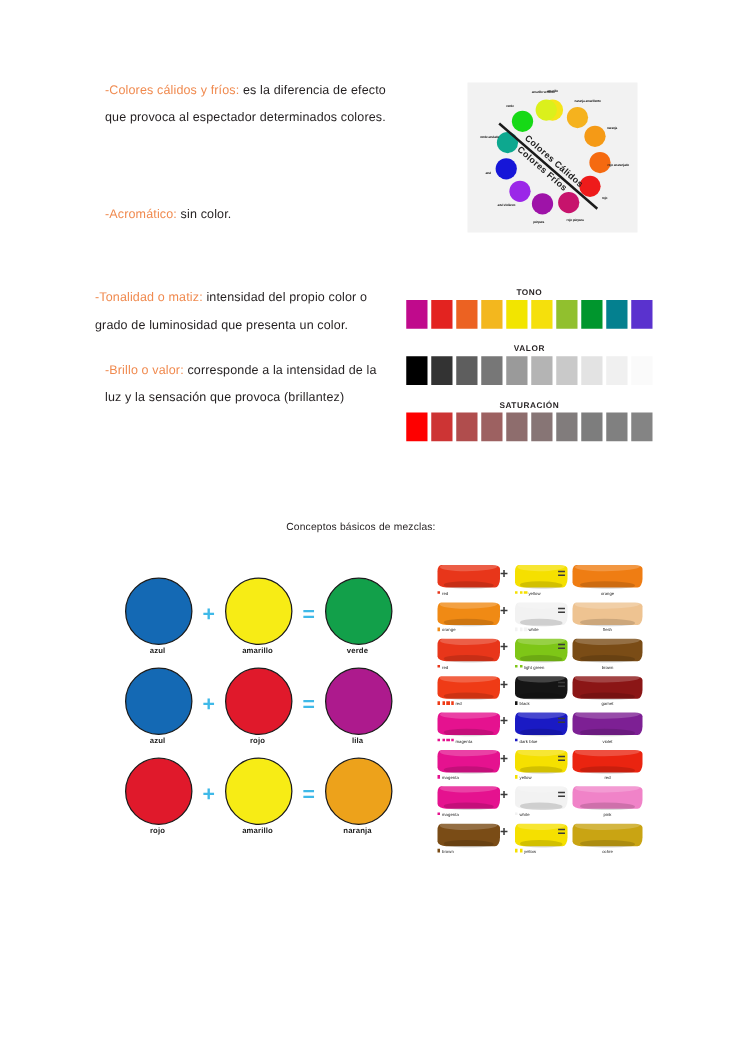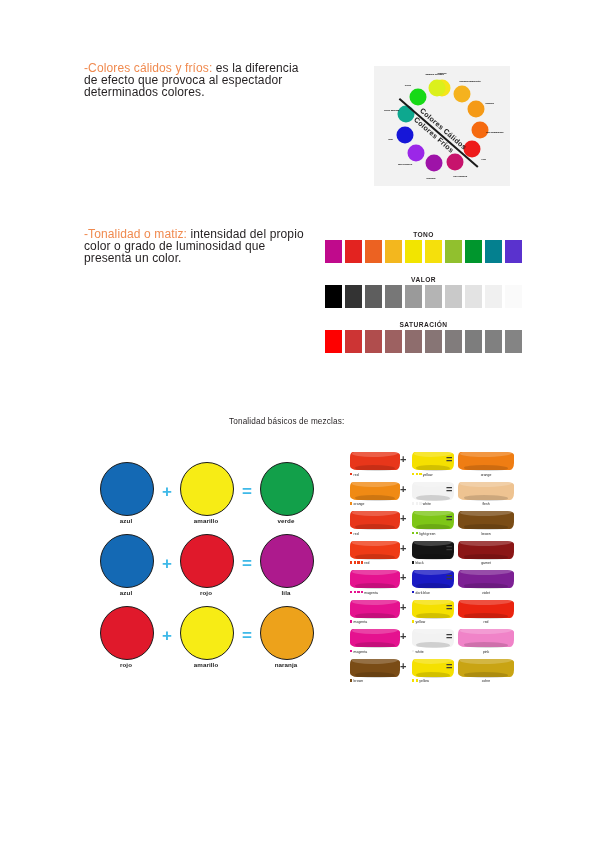--- a/index.html
+++ b/index.html
@@ -18,22 +18,22 @@
     position: absolute;
     left: 0; top: 0;
     width: 599px;
     height: 848px;
     background: #ffffff;
   }
 
   
   .para {
     position: absolute;
-    font-size: 12px;
-    line-height: 12px;
+    font-size: 10px;
+    line-height: 22px;
     color: #231f20;
     letter-spacing: 0.12px;
   }
   .para .hl {
     color: #f08a4f;
   }
 
   
   .wheel-box {
     position: absolute;
@@ -198,25 +198,31 @@
 </head>
 <body>
 
 <div class="page">
 
   <div class="para" style="left:84px; top:62px; width:230px;">
     <span class="hl">-Colores cálidos y fríos:</span><span> es la diferencia de efecto que provoca al espectador determinados colores.</span>
   </div>
 
 
-
-  <div class="para" style="left:84px; top:228px; width:225px;">
+  <div class="para" style="left:84px; top:161px; width:230px;">
+    <span class="hl">-Acromático:</span><span> sin color.</span>
+  </div>
+
+  <div class="para" style="left:76px; top:228px; width:225px;">
     <span class="hl">-Tonalidad o matiz:</span><span> intensidad del propio color o grado de luminosidad que presenta un color.</span>
   </div>
 
+  <div class="para" style="left:84px; top:286px; width:228px;">
+    <span class="hl">-Brillo o valor:</span><span> corresponde a la intensidad de la luz y la sensación que provoca (brillantez)</span>
+  </div>
 
 
   <div class="wheel-box" style="left:374px; top:66px; width:136px; height:120px;">
     <div class="wheel-inner" id="wheel-dots">
         <div class="dot" style="left: 68px; top: 22px; width: 17px; height: 17px; background: rgb(245, 229, 26);"></div>
         <div class="dotlab" style="left: 68px; top: 7px;">amarillo</div>
         <div class="dot" style="left: 88.1369px; top: 27.7742px; width: 17px; height: 17px; background: rgb(245, 178, 30);"></div>
         <div class="dotlab" style="left: 96.0857px; top: 15.0535px;">naranja amarillento</div>
         <div class="dot" style="left: 102.154px; top: 43.3419px; width: 17px; height: 17px; background: rgb(245, 154, 22);"></div>
         <div class="dotlab" style="left: 115.636px; top: 36.7663px;">naranja</div>
@@ -287,21 +293,21 @@
         <div class="swatch" style="background: rgb(157, 97, 97);"></div>
         <div class="swatch" style="background: rgb(142, 109, 109);"></div>
         <div class="swatch" style="background: rgb(135, 117, 117);"></div>
         <div class="swatch" style="background: rgb(129, 124, 124);"></div>
         <div class="swatch" style="background: rgb(125, 125, 125);"></div>
         <div class="swatch" style="background: rgb(128, 128, 128);"></div>
         <div class="swatch" style="background: rgb(132, 132, 132);"></div>
       </div>
   </div>
 
-  <div class="concepts-head" style="left:229px; top:417px;">Tonalidad básicos de mezclas:</div>
+  <div class="concepts-head" style="left:229px; top:417px;">Conceptos básicos de mezclas:</div>
 
   <div class="mix-chart" id="mix-chart" style="left:100px; top:462px; width:215px;">
       <div class="mix-row">
         <div class="mcircle" style="left: 0px; width: 52px; height: 52px; background: rgb(20, 105, 180);"></div>
         <div class="mlab" style="left: 0px; width: 52px;">azul</div>
         <div class="mcircle" style="left: 80px; width: 52px; height: 52px; background: rgb(247, 236, 21);"></div>
         <div class="mlab" style="left: 80px; width: 52px;">amarillo</div>
         <div class="mcircle" style="left: 160px; width: 52px; height: 52px; background: rgb(18, 160, 74);"></div>
         <div class="mlab" style="left: 160px; width: 52px;">verde</div>
         <div class="msign" style="left: 62px;">+</div>

